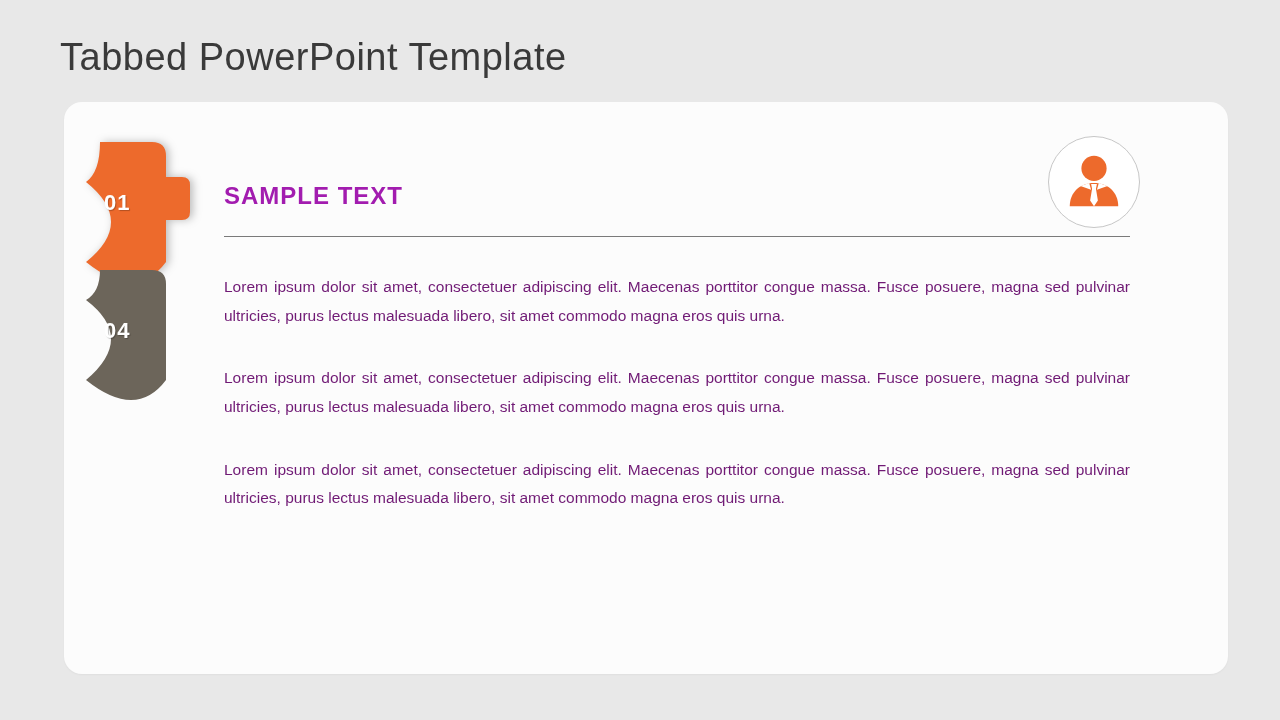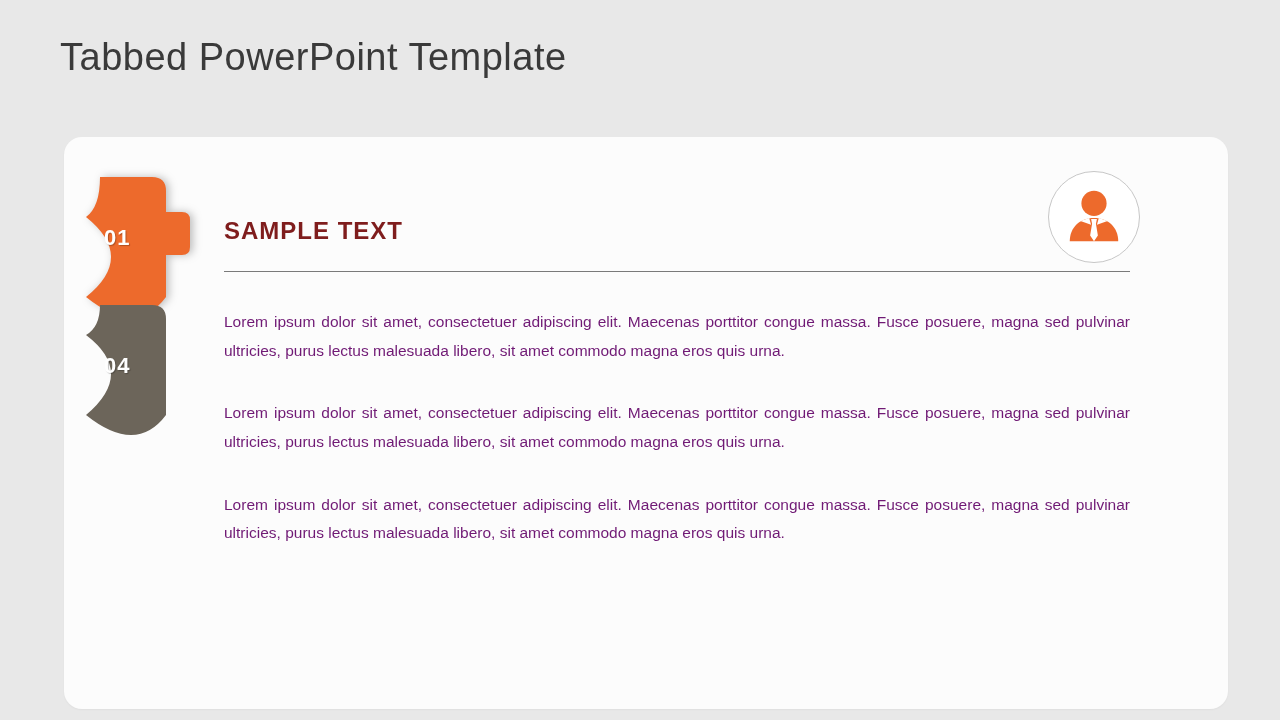--- a/index.html
+++ b/index.html
@@ -22,21 +22,20 @@
   .card {
     position: absolute;
     top: 102px;
     left: 64px;
     width: 1164px;
     height: 572px;
     background: #fcfcfc;
     border-radius: 18px;
     box-shadow: 0 1px 2px rgba(0,0,0,0.04);
     overflow: visible;
-    margin-top: 35px;
   }
 
   
   .tabs {
     position: absolute;
     left: 22px;
     top: 40px;
   }
   .tab {
     position: relative;
@@ -62,21 +61,21 @@
   .content {
     position: absolute;
     left: 160px;
     top: 80px;
     right: 88px;
   }
   .content h2 {
     font-size: 24px;
     font-weight: 700;
     letter-spacing: 1px;
-    color: #7f1d1d;
+    color: #a21caf;
   }
   .rule {
     margin-top: 26px;
     height: 0;
     border-top: 1px solid #7a7a7a;
     width: 906px;
   }
   .paras {
     margin-top: 36px;
     width: 906px;

